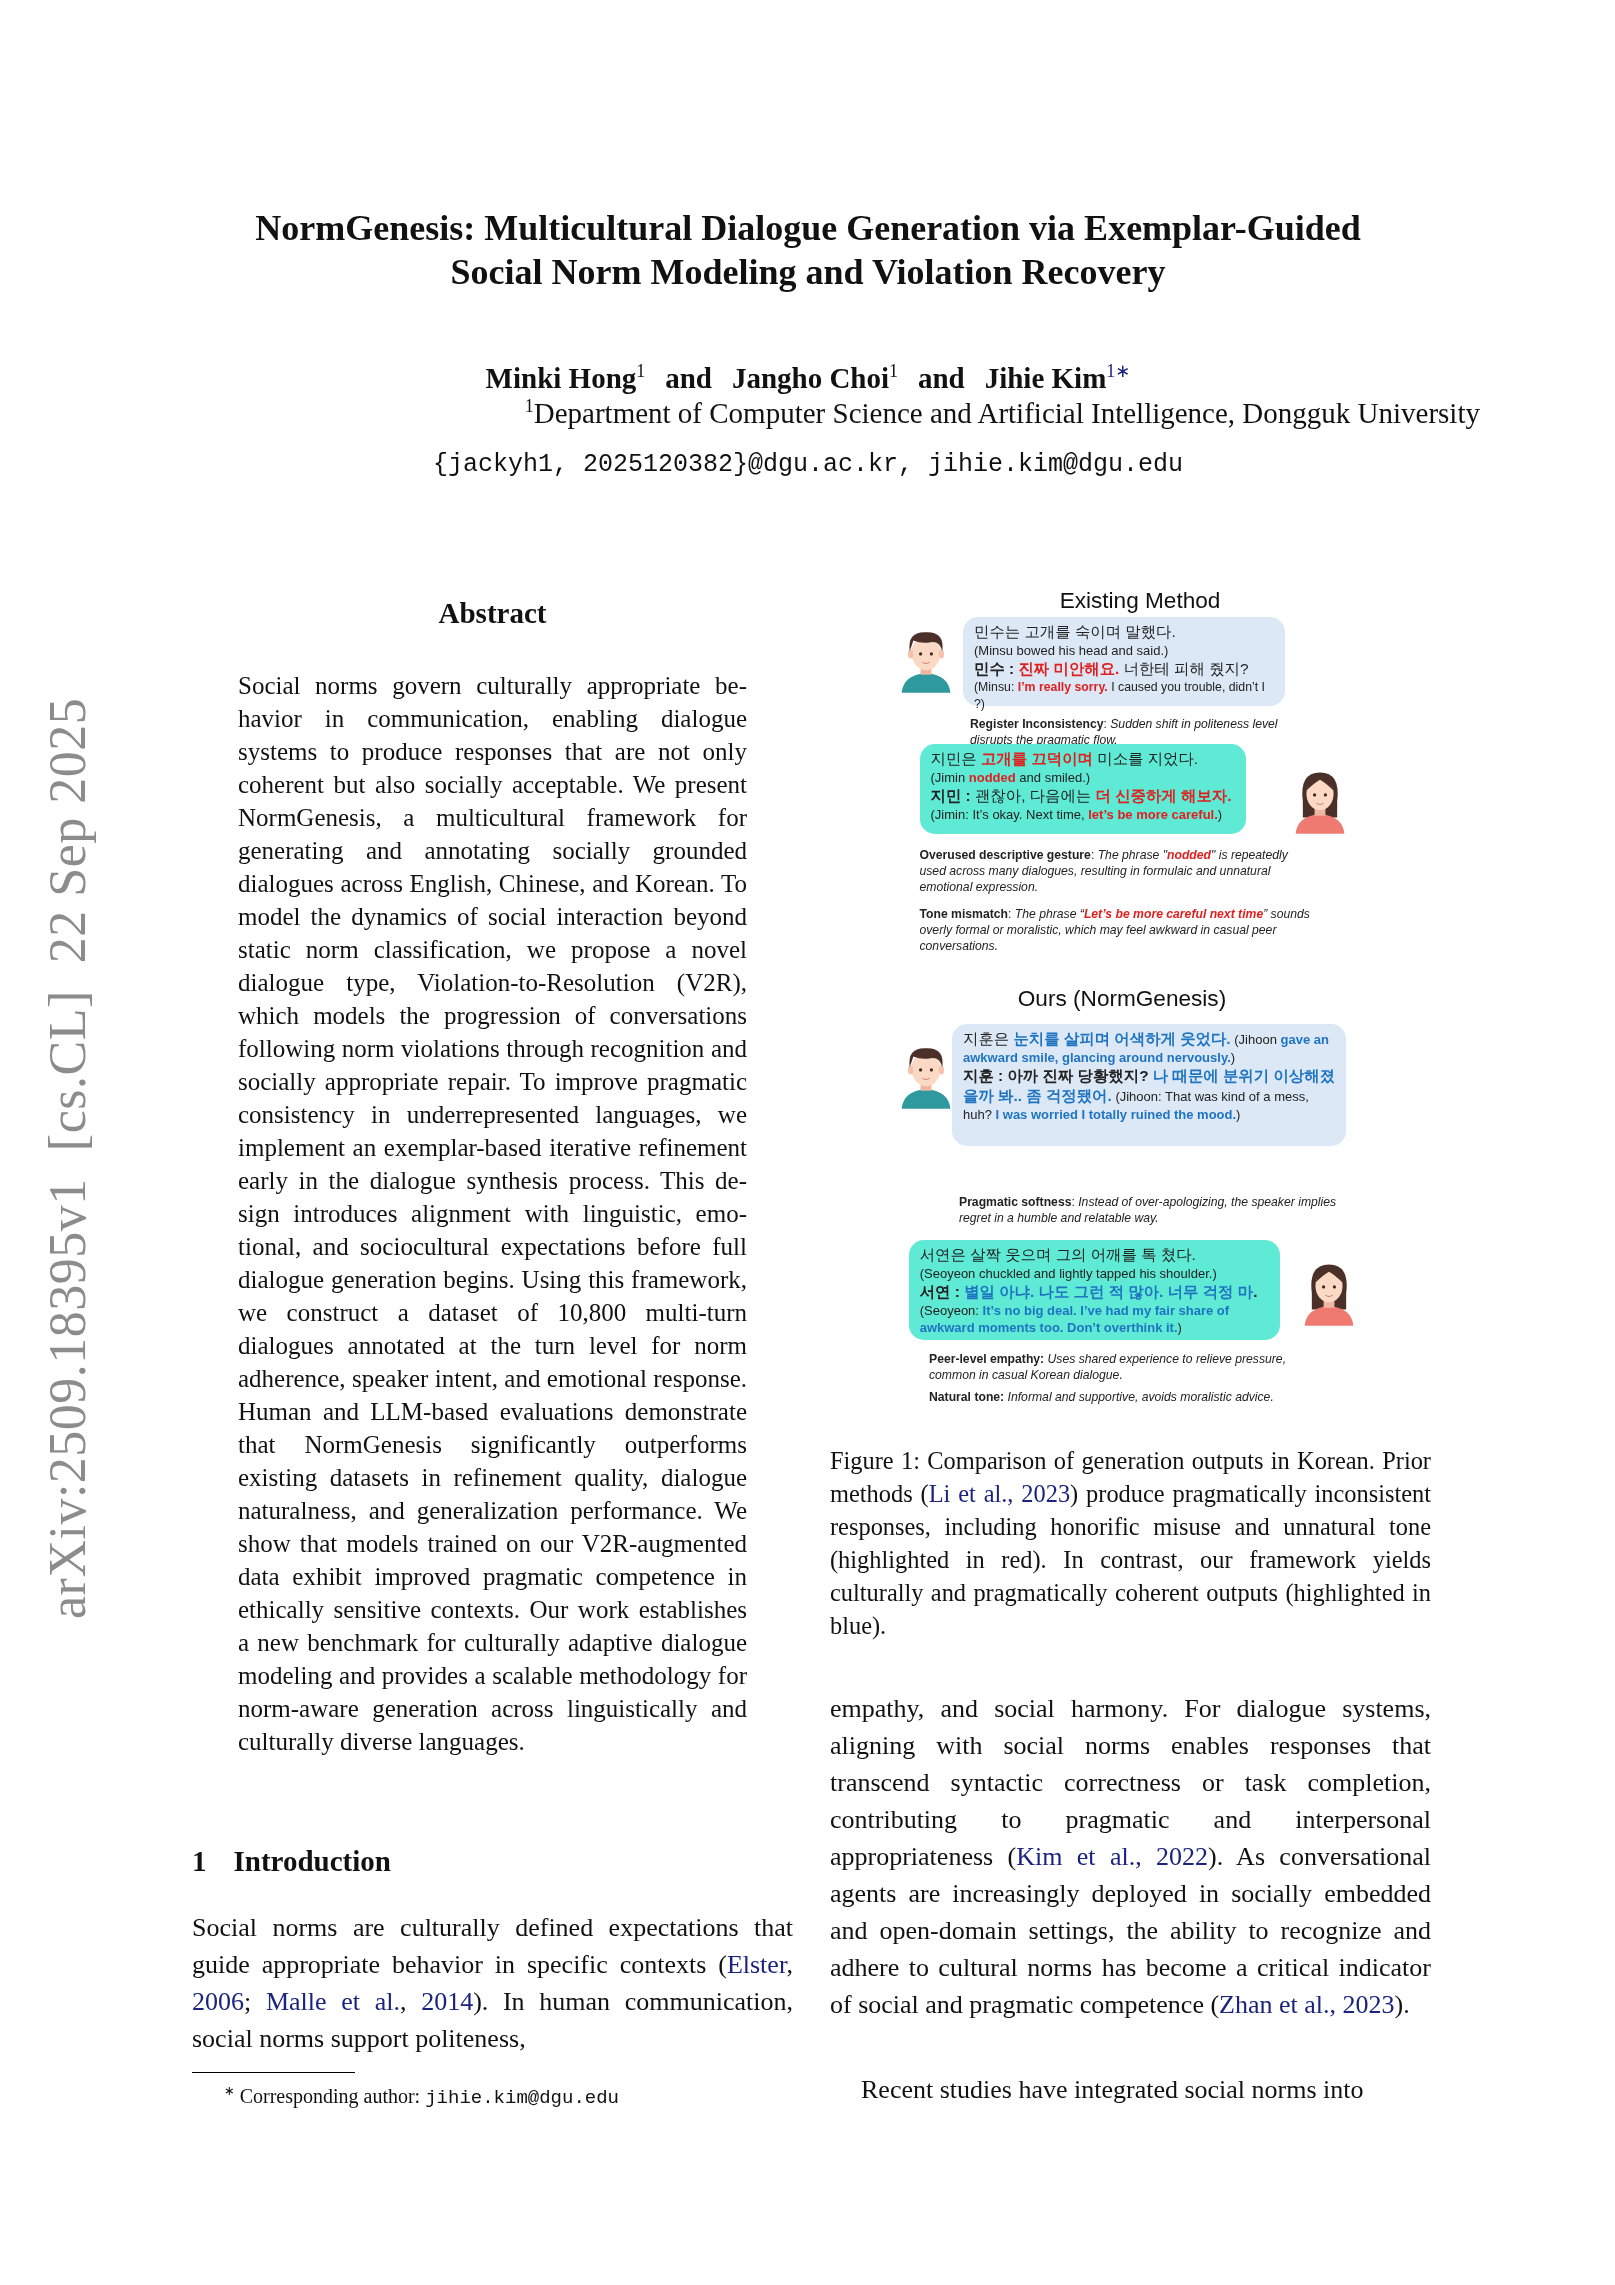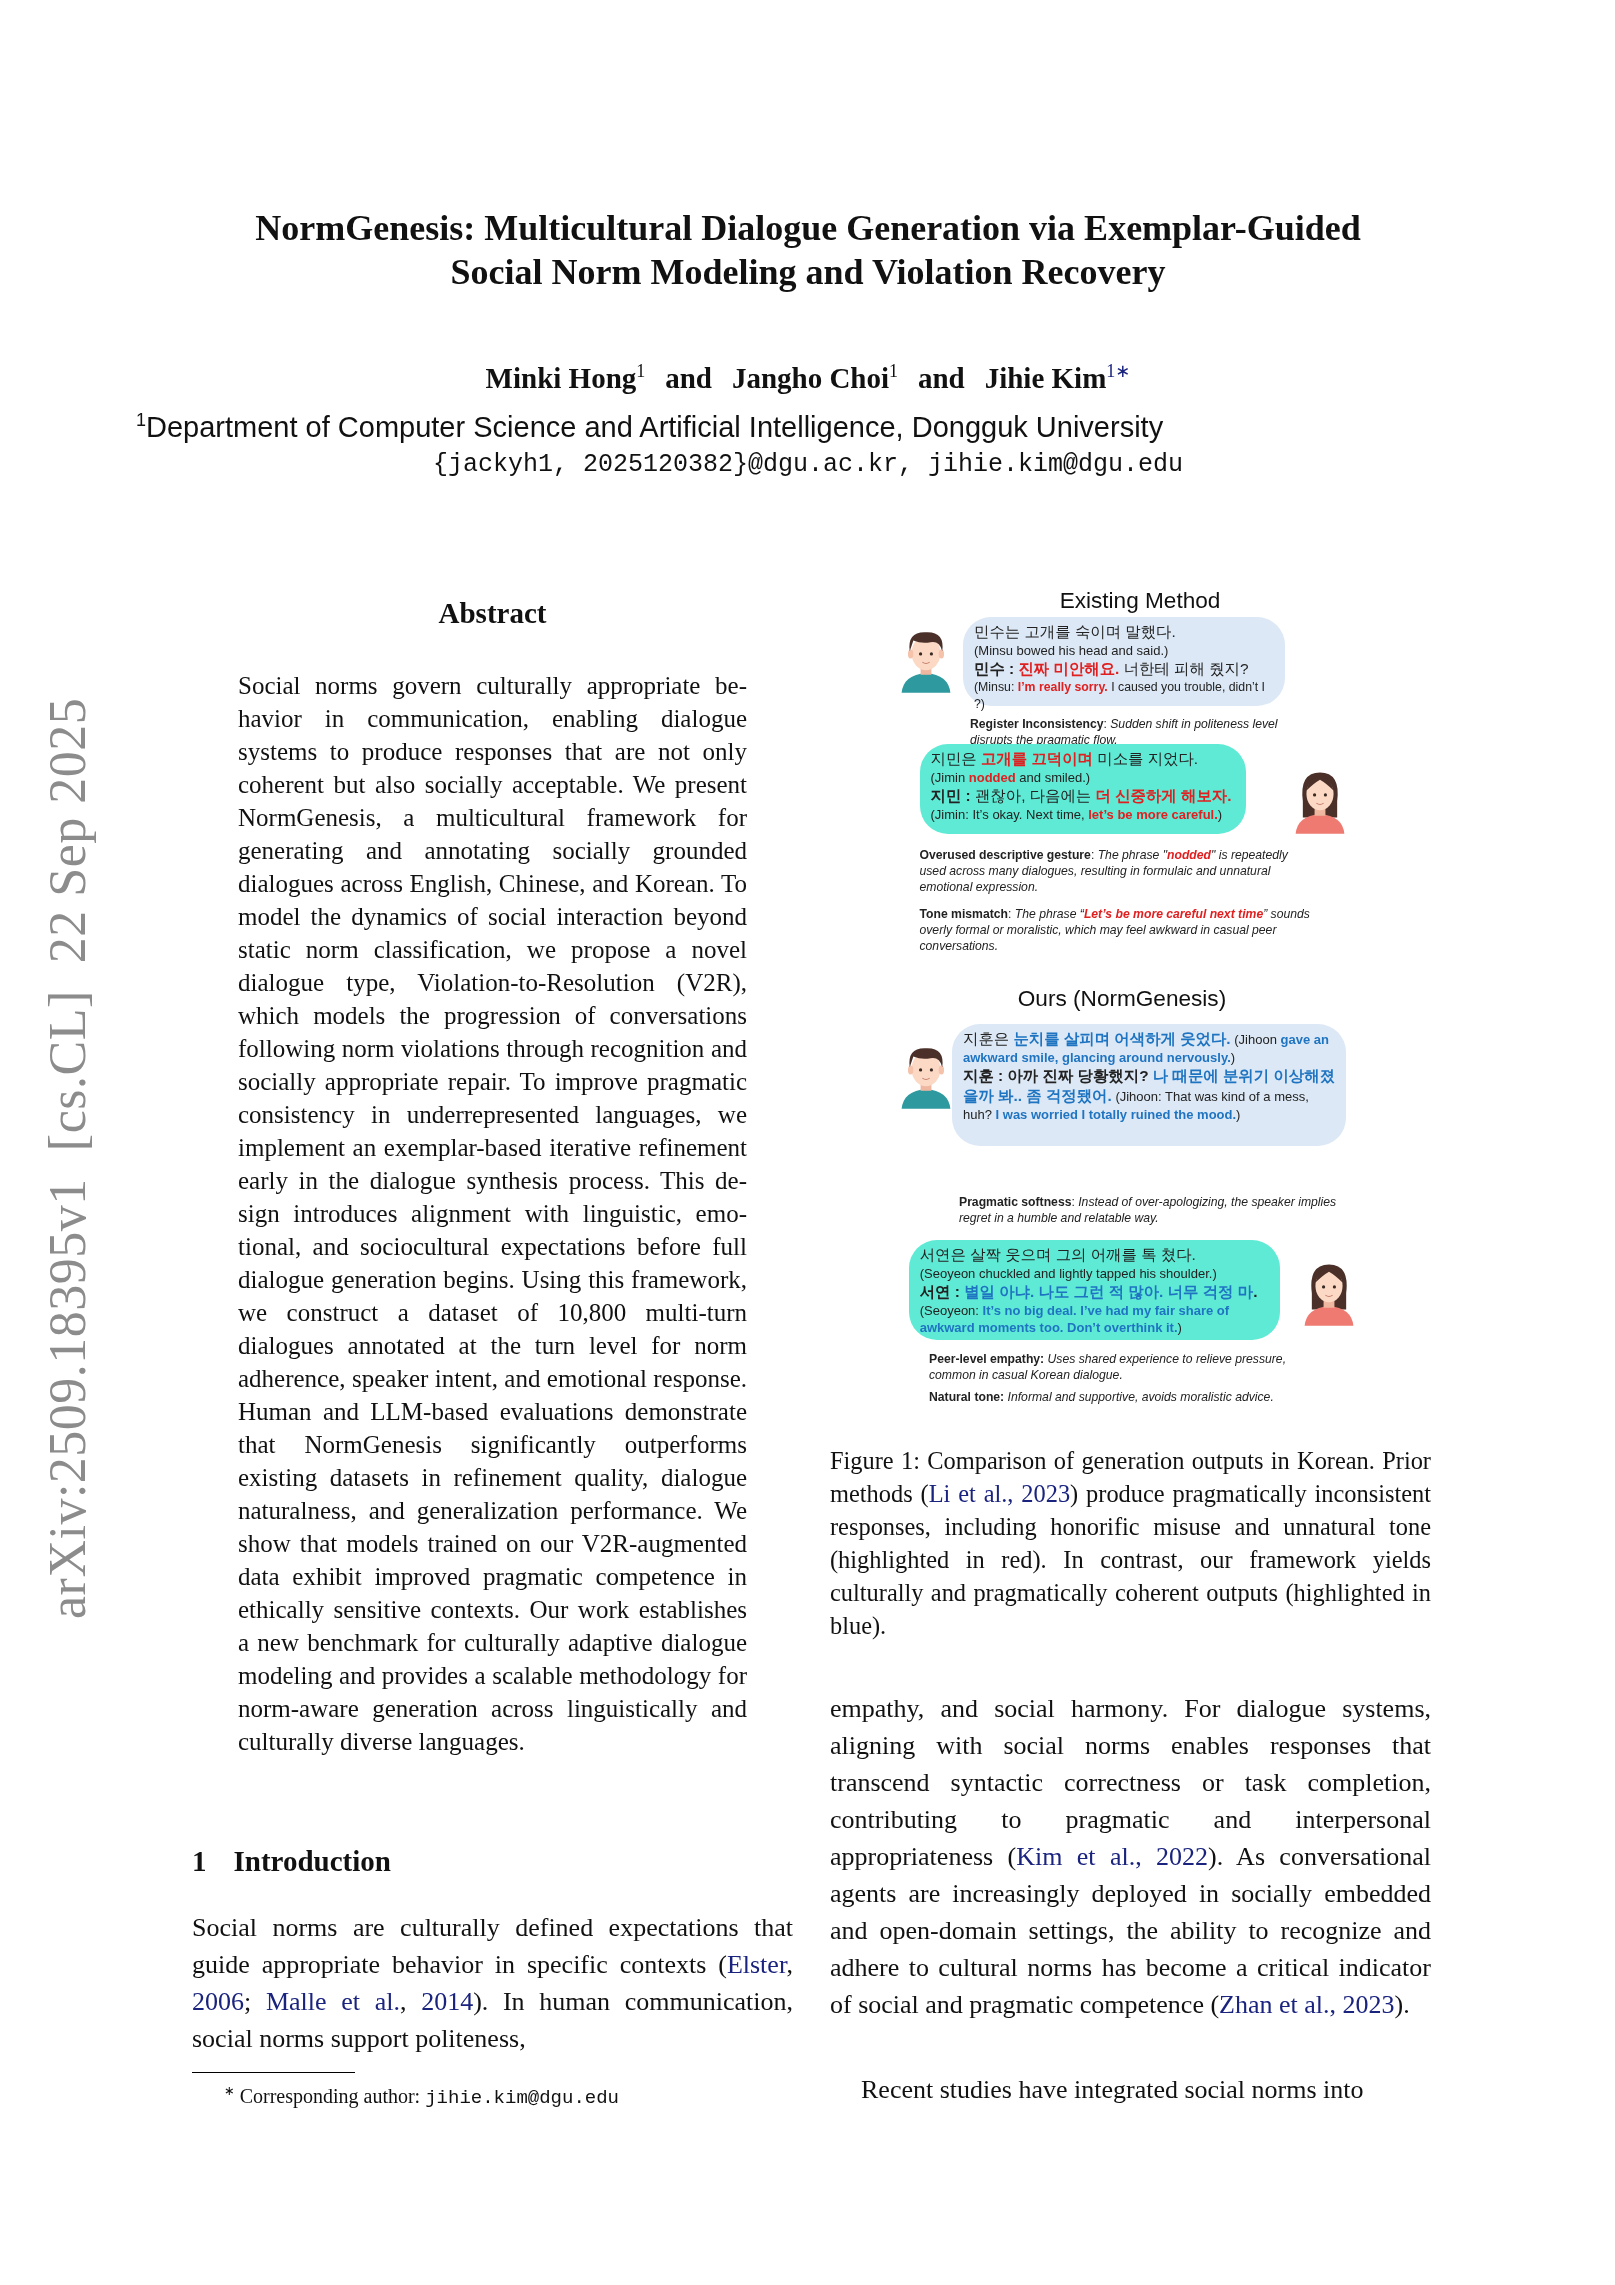--- a/index.html
+++ b/index.html
@@ -9,21 +9,21 @@
   #arxiv-stamp { position:absolute; left:38px; top:1619px; transform-origin:0 0; transform:rotate(-90deg);
     font-family:"Liberation Serif", serif; font-size:52px; color:#8c8c8c; white-space:nowrap; letter-spacing:0.5px; }
   #arxiv-stamp span { margin-right:27px; }
 
   #title { position:absolute; left:136px; width:1344px; top:206px; text-align:center; font-family:"Liberation Serif", serif;
     font-weight:bold; font-size:36px; line-height:44px; }
   #authors { position:absolute; left:136px; width:1344px; top:360px; text-align:center; font-family:"Liberation Serif", serif;
     font-weight:bold; font-size:29px; }
   #authors sup { font-weight:normal; font-size:18px; }
   #authors .and { margin:0 12.7px; }
-  #affil { position:absolute; left:136px; width:1344px; top:410px; text-align:left; font-family:Liberation Sans, sans-serif; font-size:29px; }
+  #affil { position:absolute; left:136px; width:1344px; top:396px; text-align:right; font-family:Liberation Serif, serif; font-size:29px; }
   #affil sup { font-size:18px; }
   #emails { position:absolute; left:136px; width:1344px; top:450px; text-align:center; font-family:"Liberation Mono", monospace; font-size:25px; }
 
   #abstract-heading { position:absolute; left:238px; width:509px; top:597px; text-align:center; font-family:"Liberation Serif", serif;
     font-weight:bold; font-size:29px; }
   #abstract-body { position:absolute; left:238px; width:509px; top:669px; font-family:"Liberation Serif", serif; font-size:25px;
     line-height:33px; text-align:justify; hyphens:manual; }
 
   #intro-heading { position:absolute; left:192px; top:1845px; font-family:"Liberation Serif", serif; font-weight:bold; font-size:29px; }
   #intro-heading .num { margin-right:27px; }
@@ -34,21 +34,21 @@
   #footnote sup { font-size:12.7px; }
   #footnote .mono { font-size:19px; }
 
   #caption { position:absolute; left:830px; width:601px; top:1444px; font-family:"Liberation Serif", serif; font-size:24.4px; line-height:33px; text-align:justify; }
   #right-body { position:absolute; left:830px; width:601px; top:1690px; font-family:"Liberation Serif", serif; font-size:26px; line-height:37px; text-align:justify; }
   #right-body .indent { text-indent:31px; display:block;margin-top:48px; }
 
   
   #figure { position:absolute; left:896px; top:588px; width:488px; height:828px; font-family:"Liberation Sans", sans-serif; }
   .fig-heading { position:absolute; width:488px; text-align:center; font-size:22.6px; color:#111; }
-  .bubble { position:absolute; border-radius:28px; padding:5.4px 11px; font-size:13px; line-height:17px; color:#222; box-sizing:border-box; }
+  .bubble { position:absolute; border-radius:15px; padding:5.4px 11px; font-size:13px; line-height:17px; color:#222; box-sizing:border-box; }
   .bubble.blue { background:#dce8f5; }
   .bubble.green { background:#5eead4; }
   .ko { font-size:15.4px; line-height:20px; }
   .red { color:#e02020; font-weight:bold; }
   .blu { color:#1f74c2; font-weight:bold; }
   .b { font-weight:bold;margin-top:9px; }
   .note { position:absolute; font-size:12.2px; line-height:16px; color:#222; }
   .note i { font-style:italic; }
   .avatar { position:absolute; width:56px; height:69px; }
 </style>

